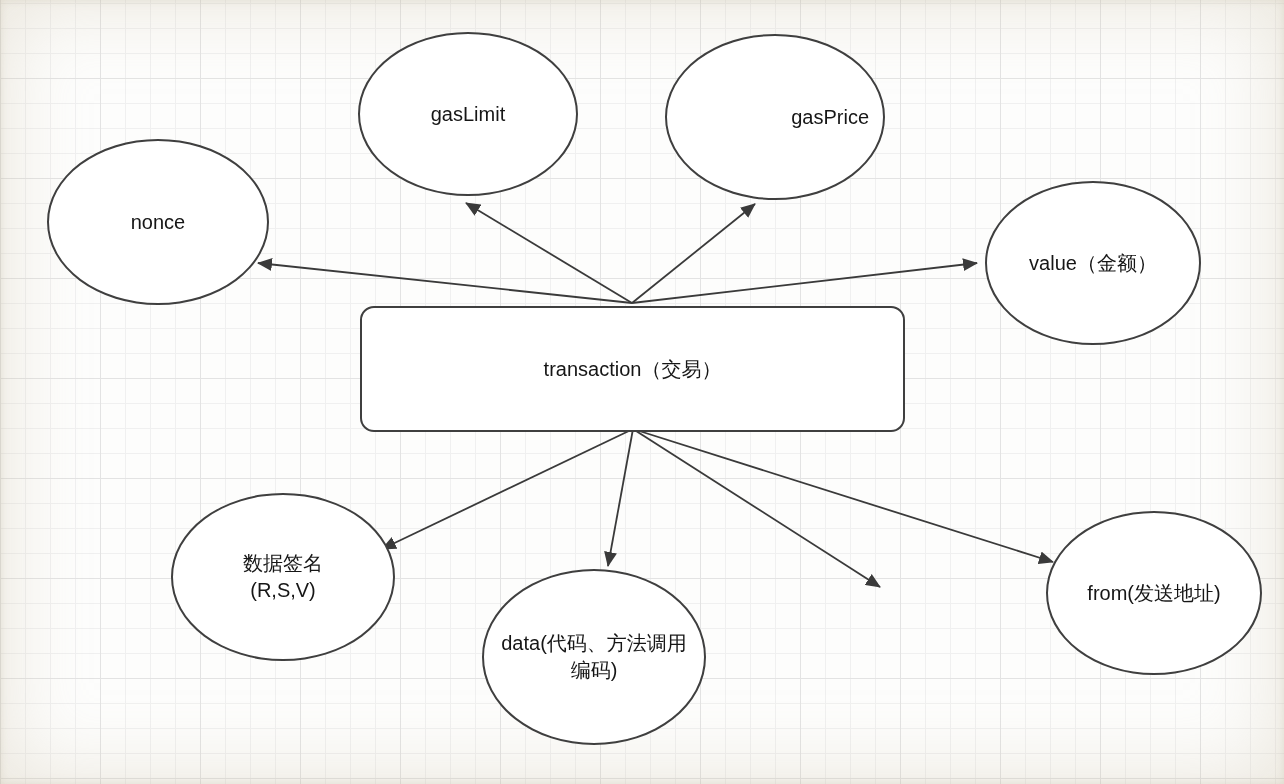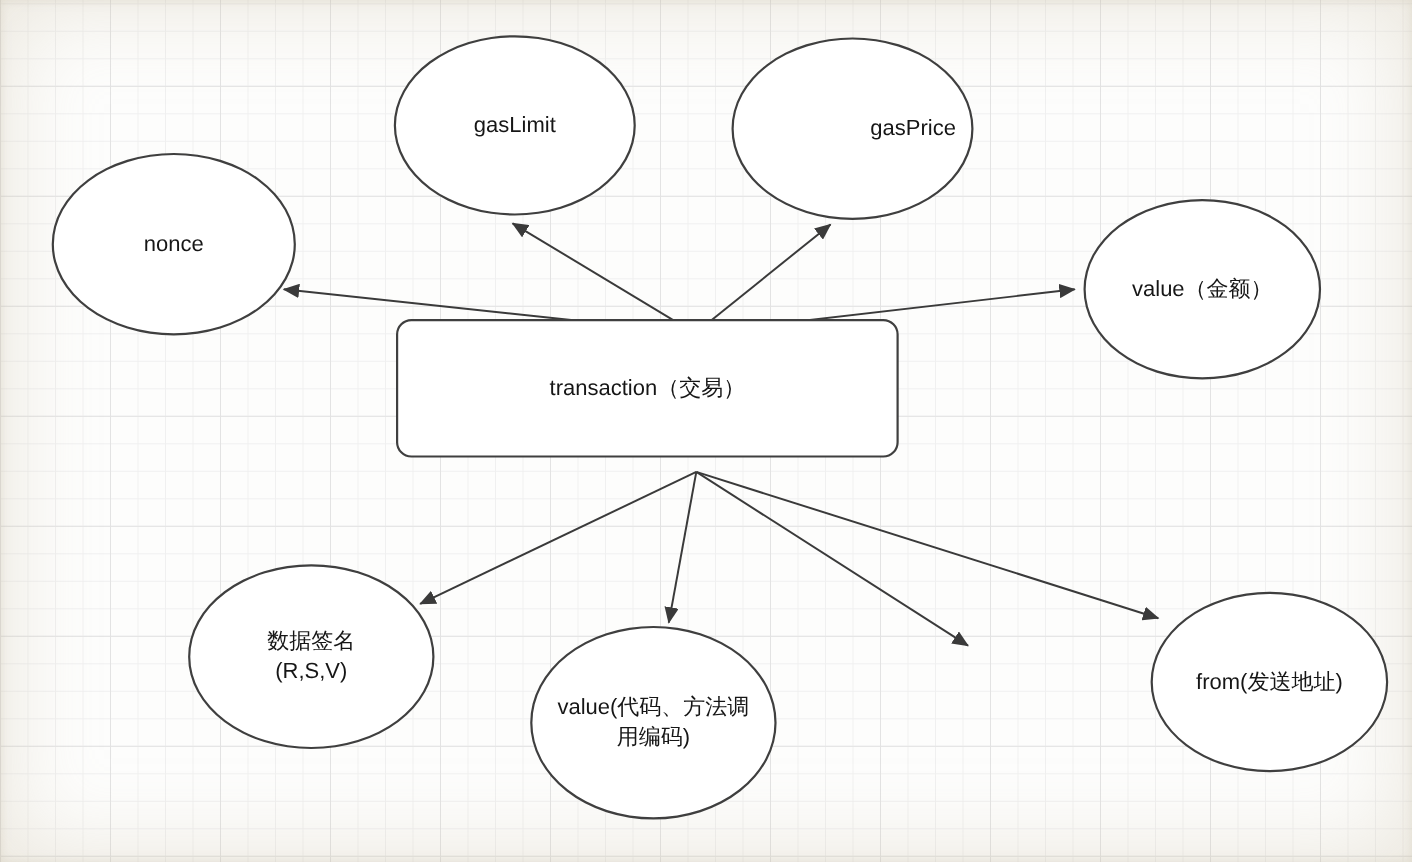--- a/index.html
+++ b/index.html
@@ -81,31 +81,31 @@
   </div>
 
   <div class="node ellipse" style="left:665px;top:34px;width:220px;height:166px;justify-content:flex-end;">
     <span class="node-label">gasPrice</span>
   </div>
 
   <div class="node ellipse" style="left:985px;top:181px;width:216px;height:164px;">
     <span class="node-label">value（金额）</span>
   </div>
 
-  <div class="node rect" style="left:360px;top:290px;width:457px;height:126px;">
+  <div class="node rect" style="left:360px;top:306px;width:545px;height:126px;">
     <span class="node-label">transaction（交易）</span>
   </div>
 
-  <div class="node ellipse" style="left:171px;top:513px;width:224px;height:168px;">
+  <div class="node ellipse" style="left:171px;top:493px;width:224px;height:168px;">
     <span class="node-label">数据签名
 (R,S,V)</span>
   </div>
 
   <div class="node ellipse" style="left:482px;top:569px;width:224px;height:176px;">
-    <span class="node-label">value(代码、方法调用编码)</span>
+    <span class="node-label">data(代码、方法调用编码)</span>
   </div>
 
 
-  <div class="node ellipse" style="left:1046px;top:538px;width:216px;height:164px;">
+  <div class="node ellipse" style="left:1046px;top:511px;width:216px;height:164px;">
     <span class="node-label">from(发送地址)</span>
   </div>
 
 </div>
 
 </body></html>

